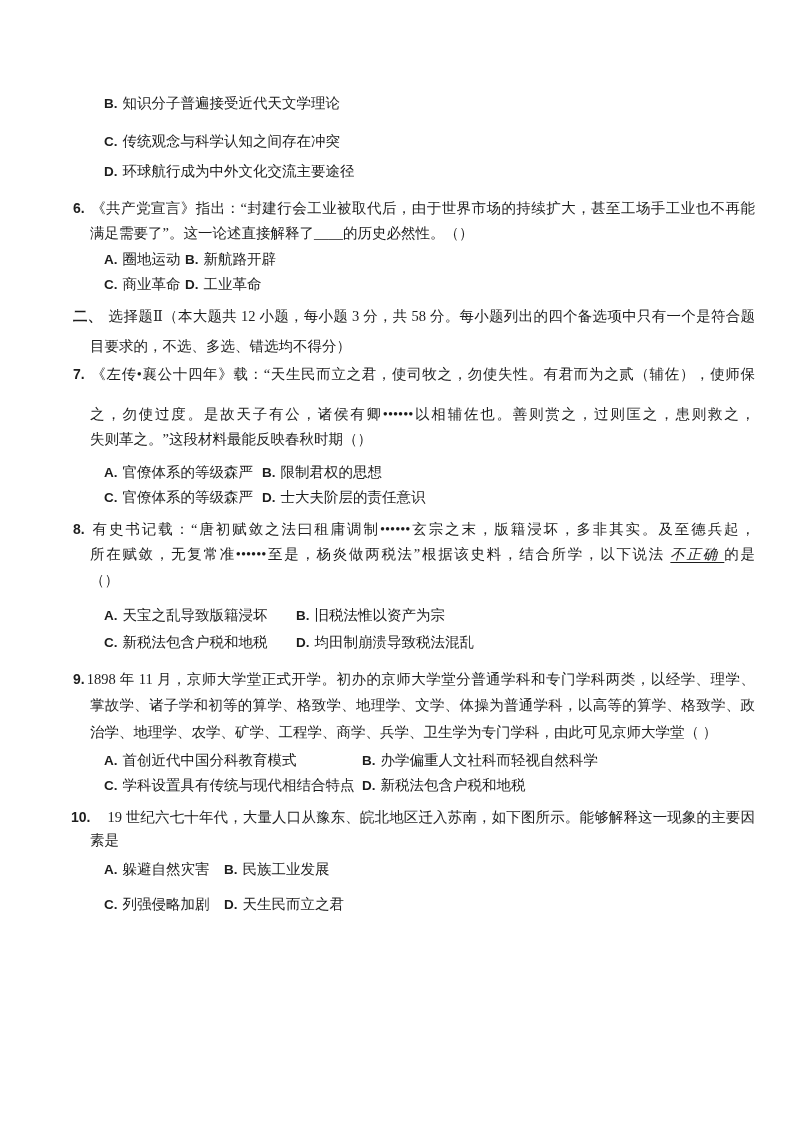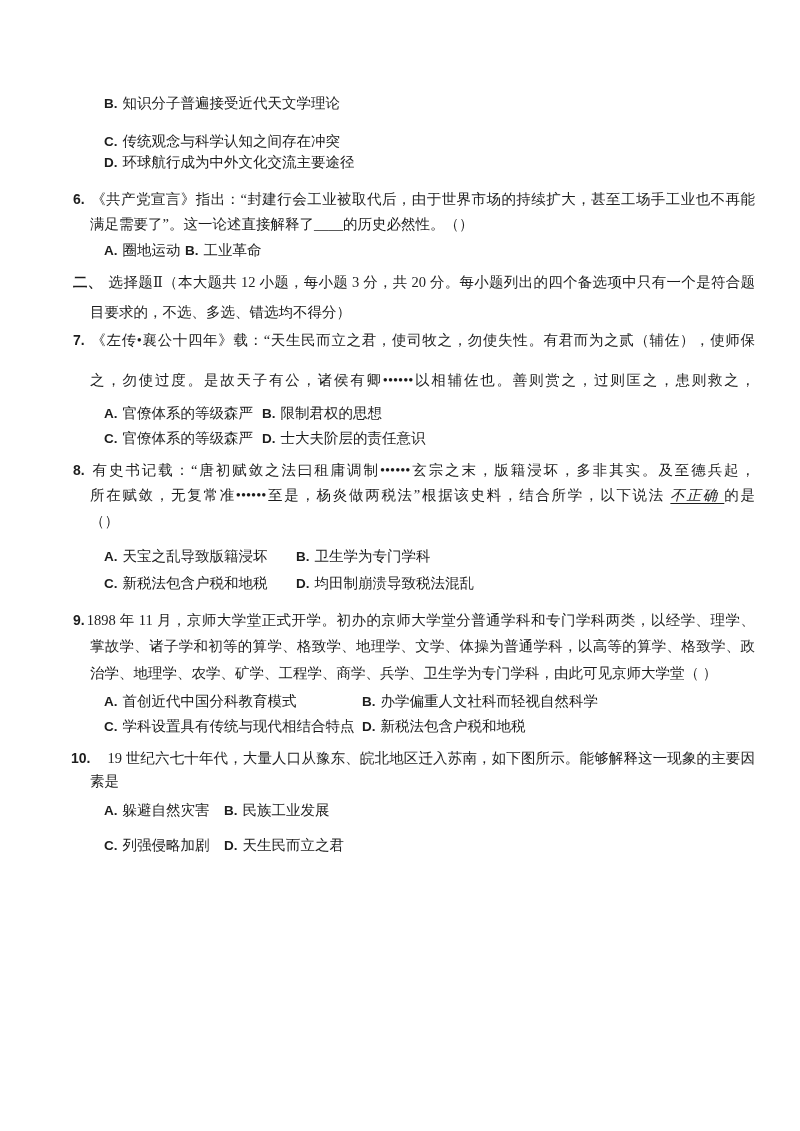--- a/index.html
+++ b/index.html
@@ -45,65 +45,71 @@
 <body>
 
 <div class="page">
 
   <div class="line optline">
     <span class="olabel">B.</span><span>知识分子普遍接受近代天文学理论</span>
   </div>
   <div class="line optline" style="margin-top:17px">
     <span class="olabel">C.</span><span>传统观念与科学认知之间存在冲突</span>
   </div>
-  <div class="line optline" style="margin-top:0">
+  <div class="line optline" style="margin-top:9px">
     <span class="olabel">D.</span><span>环球航行成为中外文化交流主要途径</span>
   </div>
 
   <div class="line first just" style="margin-top:16px">
     <span class="num">6.</span><span>《共产党宣言》指出：“封建行会工业被取代后，由于世界市场的持续扩大，甚至工场手工业也不再能</span>
   </div>
   <div class="line cont" style="margin-top:4px">
     <span>满足需要了”。这一论述直接解释了____的历史必然性。（）</span>
   </div>
   <div class="line optline" style="margin-top:5px">
-    <span class="opt w81"><span class="olabel">A.</span><span>圈地运动</span></span><span class="opt"><span class="olabel">B.</span><span>工业革命</span></span>
+    <span class="opt w81"><span class="olabel">A.</span><span>圈地运动</span></span><span class="opt"><span class="olabel">B.</span><span>新航路开辟</span></span>
+  </div>
+  <div class="line optline" style="margin-top:4px">
+    <span class="opt w81"><span class="olabel">C.</span><span>商业革命</span></span><span class="opt"><span class="olabel">D.</span><span>工业革命</span></span>
   </div>
 
   <div class="line first just" style="margin-top:11px">
-    <span class="num" style="font-family:inherit;font-size:inherit">二、</span><span>选择题Ⅱ（本大题共 12 小题，每小题 3 分，共 20 分。每小题列出的四个备选项中只有一个是符合题</span>
+    <span class="num" style="font-family:inherit;font-size:inherit">二、</span><span>选择题Ⅱ（本大题共 12 小题，每小题 3 分，共 58 分。每小题列出的四个备选项中只有一个是符合题</span>
   </div>
   <div class="line cont" style="margin-top:9px">
     <span>目要求的，不选、多选、错选均不得分）</span>
   </div>
 
   <div class="line first just" style="margin-top:7px">
     <span class="num">7.</span><span>《左传•襄公十四年》载：“天生民而立之君，使司牧之，勿使失性。有君而为之贰（辅佐），使师保</span>
   </div>
   <div class="line cont just" style="margin-top:19px">
     <span>之，勿使过度。是故天子有公，诸侯有卿••••••以相辅佐也。善则赏之，过则匡之，患则救之，</span>
+  </div>
+  <div class="line cont" style="margin-top:4px">
+    <span>失则革之。”这段材料最能反映春秋时期（）</span>
   </div>
   <div class="line optline" style="margin-top:12px">
     <span class="opt w158"><span class="olabel">A.</span><span>官僚体系的等级森严</span></span><span class="opt"><span class="olabel">B.</span><span>限制君权的思想</span></span>
   </div>
   <div class="line optline" style="margin-top:4px">
     <span class="opt w158"><span class="olabel">C.</span><span>官僚体系的等级森严</span></span><span class="opt"><span class="olabel">D.</span><span>士大夫阶层的责任意识</span></span>
   </div>
 
   <div class="line first just" style="margin-top:11px">
     <span class="num">8.</span><span>有史书记载：“唐初赋敛之法曰租庸调制••••••玄宗之末，版籍浸坏，多非其实。及至德兵起，</span>
   </div>
   <div class="line cont just" style="margin-top:4px">
     <span>所在赋敛，无复常准••••••至是，杨炎做两税法”根据该史料，结合所学，以下说法 </span><span class="u">不正确 </span><span>的是</span>
   </div>
   <div class="line cont" style="margin-top:5px">
     <span>（）</span>
   </div>
   <div class="line optline" style="margin-top:14px">
-    <span class="opt w192"><span class="olabel">A.</span><span>天宝之乱导致版籍浸坏</span></span><span class="opt"><span class="olabel">B.</span><span>卫生学为专门学科</span></span>
+    <span class="opt w192"><span class="olabel">A.</span><span>天宝之乱导致版籍浸坏</span></span><span class="opt"><span class="olabel">B.</span><span>旧税法惟以资产为宗</span></span>
   </div>
   <div class="line optline" style="margin-top:6px">
     <span class="opt w192"><span class="olabel">C.</span><span>新税法包含户税和地税</span></span><span class="opt"><span class="olabel">D.</span><span>均田制崩溃导致税法混乱</span></span>
   </div>
 
   <div class="line first just" style="margin-top:16px">
     <span class="num" style="margin-right:2px">9.</span><span>1898 年 11 月，京师大学堂正式开学。初办的京师大学堂分普通学科和专门学科两类，以经学、理学、</span>
   </div>
   <div class="line cont just" style="margin-top:5px">
     <span>掌故学、诸子学和初等的算学、格致学、地理学、文学、体操为普通学科，以高等的算学、格致学、政</span>

